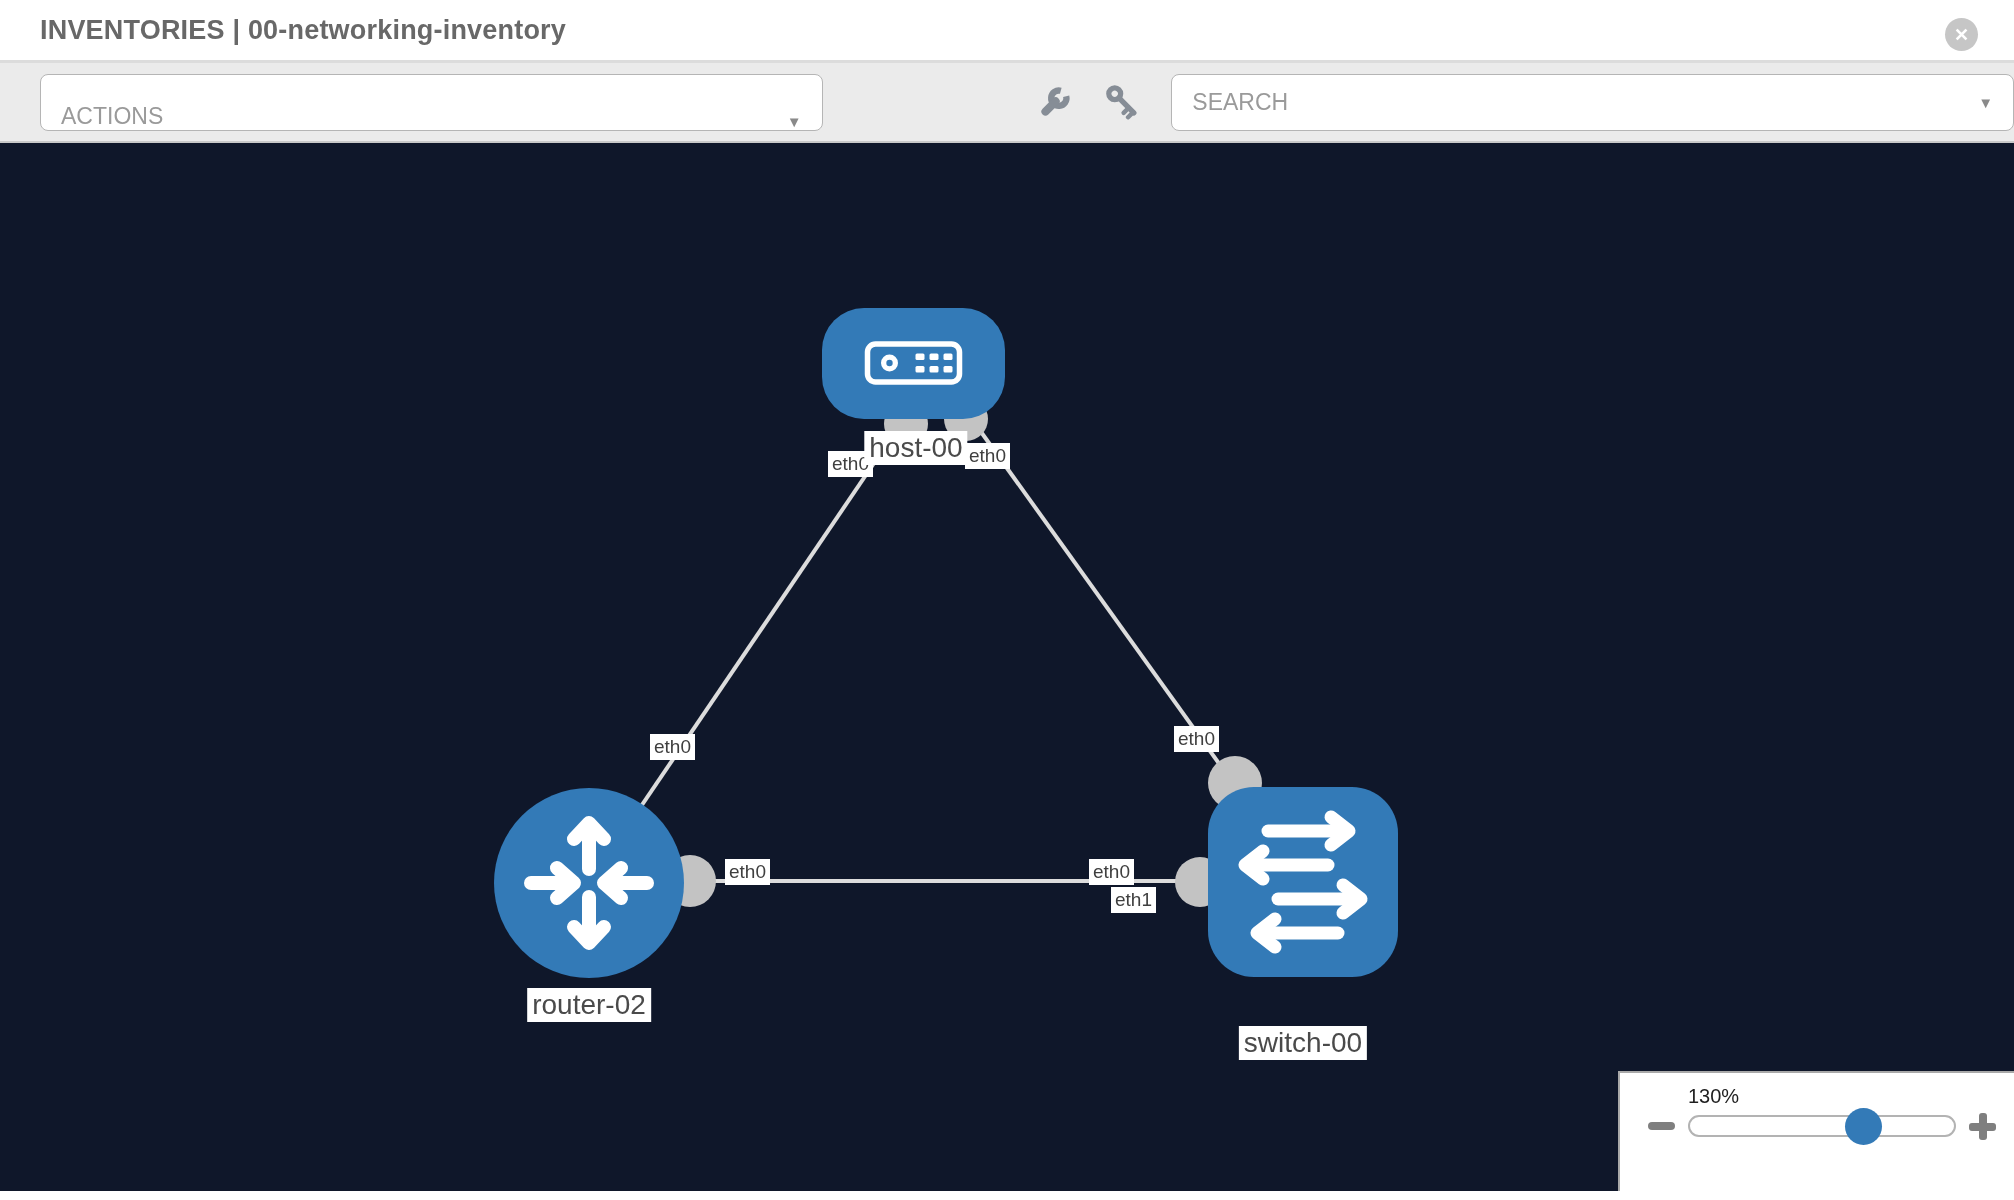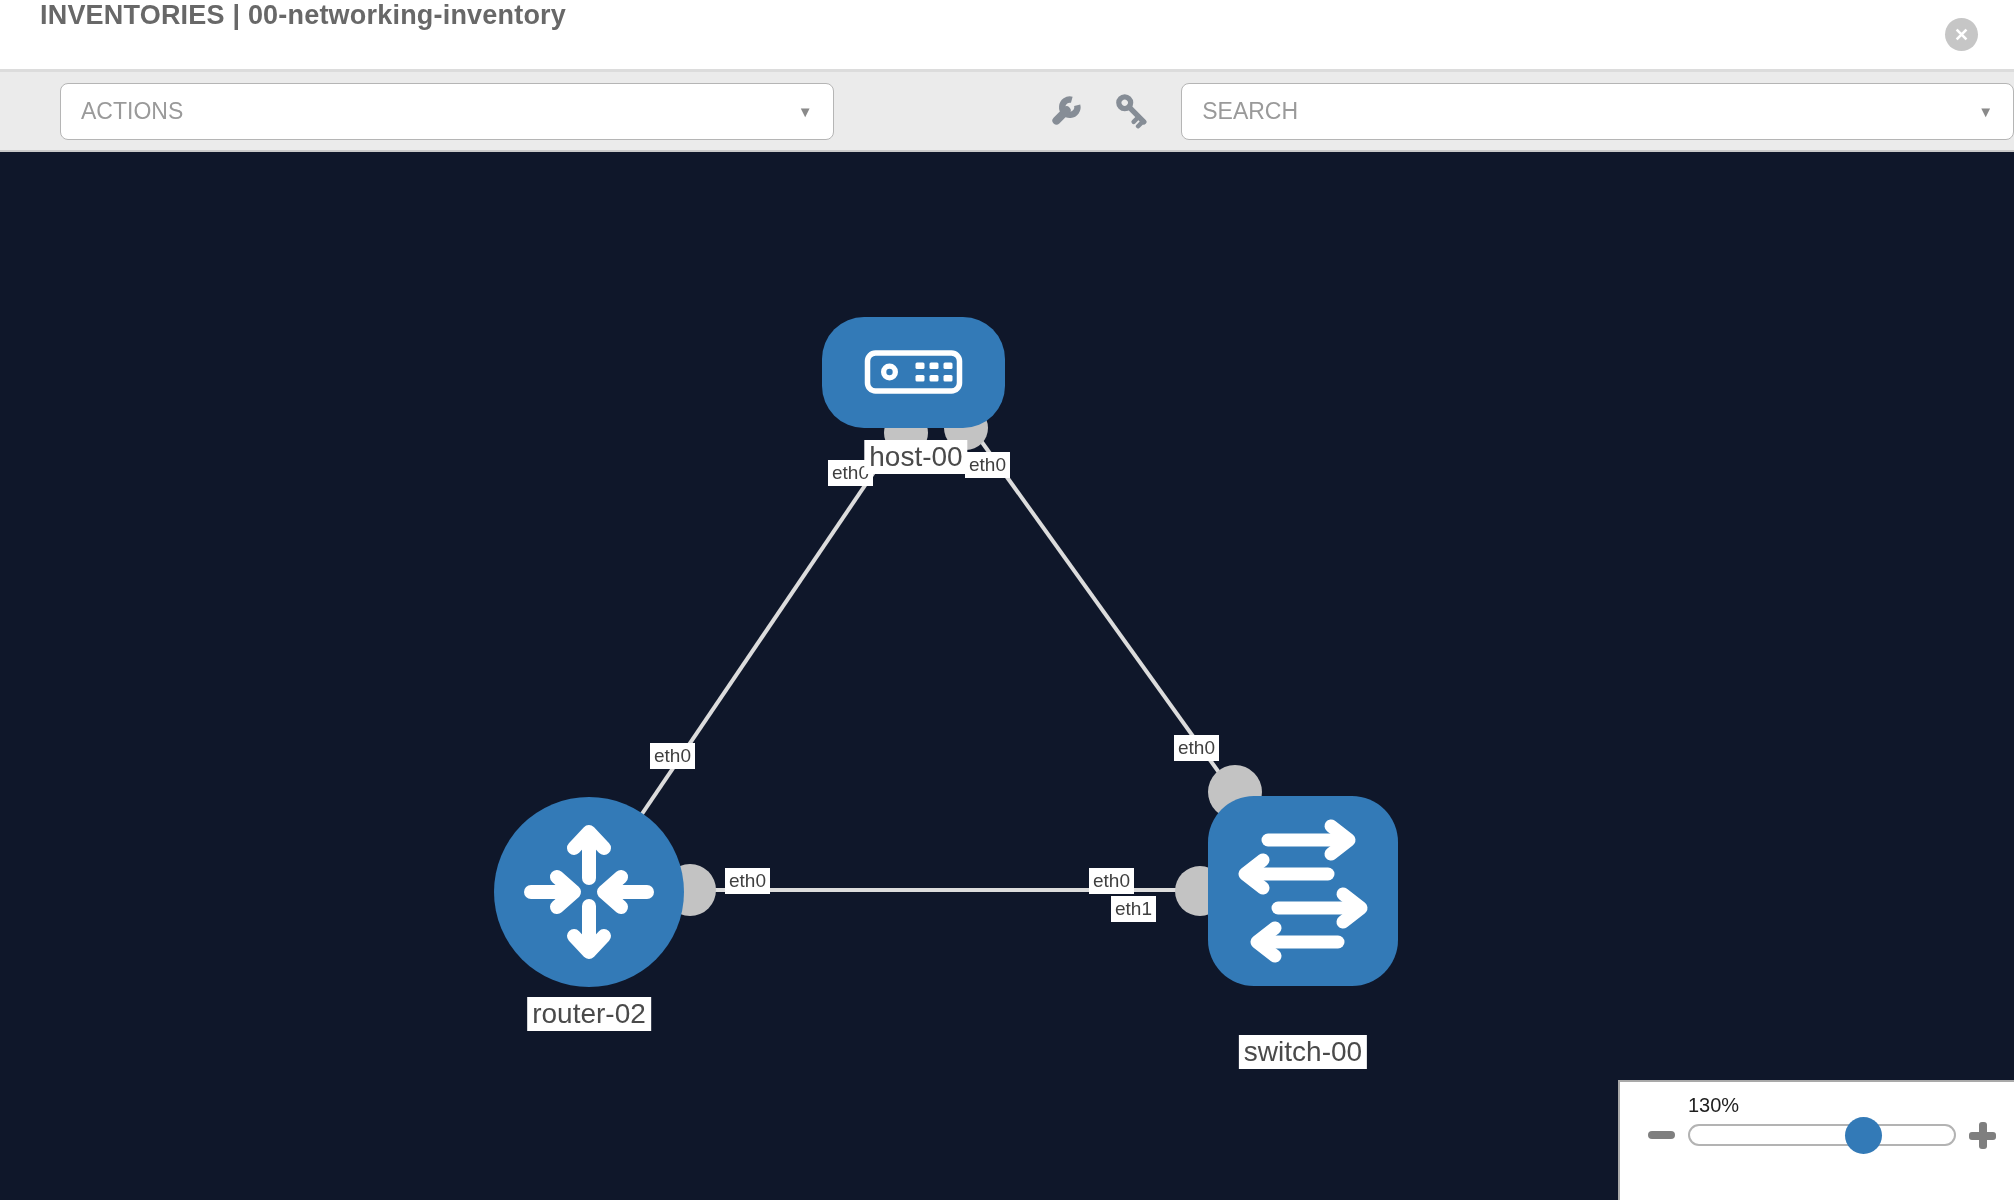--- a/index.html
+++ b/index.html
@@ -1,41 +1,41 @@
 <!DOCTYPE html>
 <html><head>
 <meta charset="utf-8">
 <style>
   * { margin:0; padding:0; box-sizing:border-box; }
   html,body { width:2014px; height:1200px; font-family:"Liberation Sans", sans-serif; background:#fff; overflow:hidden; }
 
   
   .app-header{
-    position:relative; width:100%; height:72px; background:#fff;
-    border-bottom:3px solid #dcdcdc; display:flex; align-items:flex-start;
+    position:relative; width:100%; height:63px; background:#fff;
+    border-bottom:3px solid #dcdcdc; display:flex; align-items:center;
   }
   .app-title{ margin-left:40px; font-size:27px; font-weight:bold; color:#686868; letter-spacing:.2px; }
   .close-btn{
     position:absolute; right:36px; top:18px; width:33px; height:33px; border-radius:50%;
     background:#c6c6c6; color:#fff; display:flex; align-items:center; justify-content:center;
     font-size:18px; font-weight:bold; cursor:pointer; user-select:none;
   }
 
   
   .toolbar{
     width:100%; height:80px; background:#ebebeb; border-bottom:2px solid #c9c9c9;
     display:flex; align-items:center;
   }
   .select-box{
     height:57px; background:#fff; border:1px solid #b5b5b5; border-radius:8px;
     display:flex; align-items:center; justify-content:space-between; padding:0 20px; cursor:pointer;
   }
   .select-box .sel-label{ font-size:23px; color:#9a9a9a; }
   .select-box .caret{ font-size:15px; color:#8a8a8a; }
-  .actions-box{ margin-left:60px; width:795px; }
+  .actions-box{ margin-left:40px; width:795px;align-items:flex-end; }
   .search-box{ margin-left:29px; width:856px; }
   .tool-icon{ width:40px; height:40px; display:flex; align-items:center; justify-content:center; cursor:pointer; }
   .tool-icon.wrench{ margin-left:213px; }
   .tool-icon.key{ margin-left:28px; }
 
   
   .canvas{ position:relative; width:2014px; height:1048px; background:#0f172a; overflow:hidden; }
   .canvas svg.topology{ position:absolute; left:0; top:0; }
 
   .graph-label{

